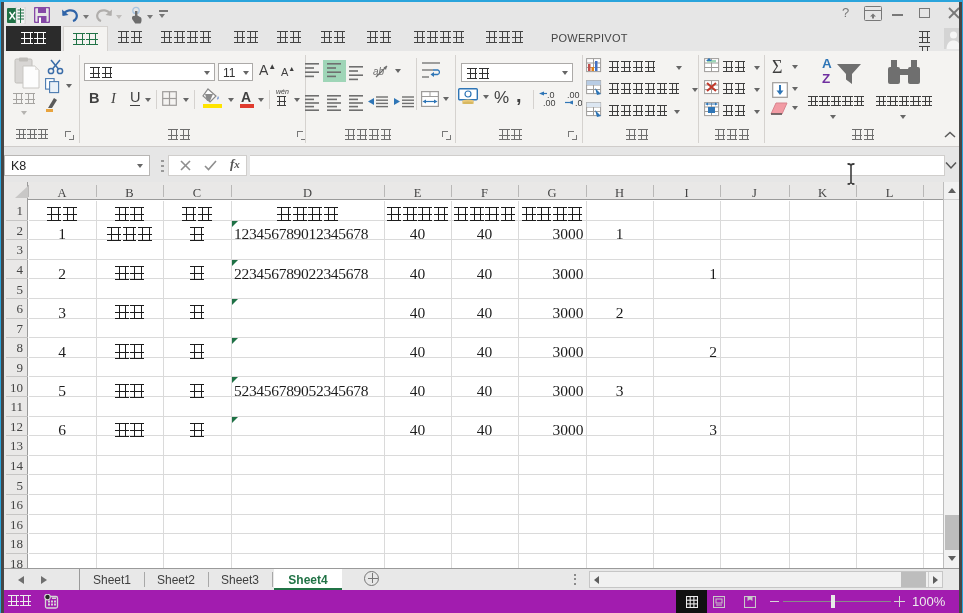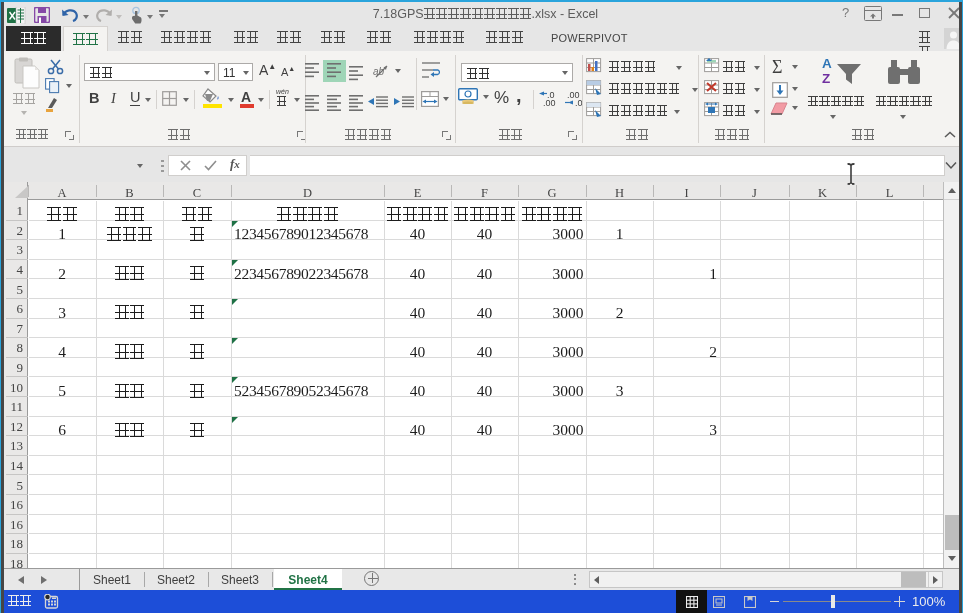--- a/index.html
+++ b/index.html
@@ -66,21 +66,20 @@
       </svg>
 <span class="chev abs" style="left:112px;top:13px;border-top-color:#c0bebc"></span>
 <svg class="abs" style="left:124px;top:4px" width="16" height="18" viewBox="0 0 16 18">
 <circle cx="8" cy="4.5" r="3.2" fill="none" stroke="#a8c4e0" stroke-width="1.3"></circle>
 <path d="M7 5 L7 14 L9.4 14 L9.4 5 Z" fill="#6d6d6d"></path>
 <path d="M5 10 C4 10.5 3.6 12 4.4 13.5 L7.2 17.5 L12.5 17.5 C13.6 16 14 13 13 11.5 L9.4 9.5" fill="#6d6d6d"></path>
       </svg>
 <span class="chev abs" style="left:143px;top:13px;border-top-color:#777"></span>
 <div class="abs" style="left:155px;top:8px;width:9px;height:1.5px;background:#777"></div>
 <span class="chev abs" style="left:155px;top:12px;border-top-color:#777"></span>
-<div class="abs ctr" style="left:300px;top:5px;width:363px;font-size:12.5px;color:#5c5c5c">7.18GPS<span style="font-size:12px"><i class="c"></i><i class="c"></i><i class="c"></i><i class="c"></i><i class="c"></i><i class="c"></i><i class="c"></i><i class="c"></i><i class="c"></i></span>.xlsx - Excel</div>
 <div class="abs" style="left:838px;top:3px;font-size:13px;color:#787878">?</div>
 <svg class="abs" style="left:860px;top:4px" width="18" height="15" viewBox="0 0 18 15">
 <rect x="0.5" y="0.5" width="17" height="14" rx="1" fill="none" stroke="#787878"></rect>
 <line x1="0.5" y1="4.5" x2="17.5" y2="4.5" stroke="#787878"></line>
 <path d="M9 7.5 L12 10.5 L10 10.5 L10 12.5 L8 12.5 L8 10.5 L6 10.5 Z" fill="#787878"></path>
       </svg>
 <div class="abs" style="left:888px;top:12px;width:11px;height:2px;background:#787878"></div>
 <div class="abs" style="left:915px;top:6px;width:11px;height:10px;border:1.5px solid #787878"></div>
 <svg class="abs" style="left:944px;top:5px" width="12" height="12" viewBox="0 0 12 12">
 <g stroke="#787878" stroke-width="1.8">
@@ -374,20 +373,21 @@
 <rect x="13" y="10" width="8" height="6" fill="#6f6f6f"></rect>
       </svg>
       <div class="abs ctr" style="left:862px;top:44px;width:76px;font-size:11.5px;color:#3f3f3f"><i class="c"></i><i class="c"></i><i class="c"></i><i class="c"></i><i class="c"></i></div>
       <span class="chev abs" style="left:896px;top:64px"></span>
       <div class="glabel" style="left:836px;top:77px;width:46px"><i class="c"></i><i class="c"></i></div>
       <svg class="abs" style="left:940px;top:80px" width="12" height="10" viewBox="0 0 12 10">
 <path d="M1 6 L6 1.5 L11 6" fill="none" stroke="#5a5a5a" stroke-width="1.5"></path>
       </svg>
 </div>
 <div class="abs" style="left:4px;top:148px;width:955px;height:34px;background:#e6e6e6">
+<div class="abs" style="left:0px;top:7px;width:146px;height:21px;background:#fff;border:1px solid #b8b6b4;font-size:12.5px;color:#222;padding:3px 0 0 6px">K8</div>
 <span class="chev abs" style="left:133px;top:16px"></span>
 <div class="abs" style="left:157px;top:12px;width:3px;height:12px;background:linear-gradient(#999 2px,transparent 2px,transparent 5px,#999 5px,#999 7px,transparent 7px,transparent 10px,#999 10px)"></div>
 <div class="abs" style="left:164px;top:7px;width:79px;height:21px;background:#fff;border:1px solid #d0cecc"></div>
 <svg class="abs" style="left:176px;top:12px" width="11" height="11" viewBox="0 0 11 11">
 <g stroke="#8e8e8e" stroke-width="1.6">
           <line x1="1" y1="1" x2="10" y2="10"></line>
           <line x1="10" y1="1" x2="1" y2="10"></line>
         </g>
       </svg>
 <svg class="abs" style="left:200px;top:12px" width="13" height="11" viewBox="0 0 13 11">
@@ -585,21 +585,21 @@
 <div class="abs" style="left:360px;top:2px;width:15px;height:15px;border:1px solid #767676;border-radius:50%"></div>
 <div class="abs" style="left:363.5px;top:8.6px;width:10px;height:1.4px;background:#767676"></div>
 <div class="abs" style="left:367.8px;top:4.4px;width:1.4px;height:10px;background:#767676"></div>
 <div class="abs" style="left:570px;top:5px;width:2px;height:11px;background:linear-gradient(#8a8a8a 2px,transparent 2px,transparent 4.5px,#8a8a8a 4.5px,#8a8a8a 6.5px,transparent 6.5px,transparent 9px,#8a8a8a 9px)"></div>
 <div class="abs" style="left:585px;top:2px;width:354px;height:17px;background:#f1f1f1;border:1px solid #c6c6c6"></div>
 <div class="abs" style="left:590px;top:7px;width:0;height:0;border-top:4px solid transparent;border-bottom:4px solid transparent;border-right:5px solid #5e5e5e"></div>
 <div class="abs" style="left:897px;top:3px;width:25px;height:15px;background:#bdbdbd"></div>
 <div class="abs" style="left:924px;top:3px;width:14px;height:15px;background:#f1f1f1;border-left:1px solid #d0d0d0"></div>
 <div class="abs" style="left:929px;top:7px;width:0;height:0;border-top:4px solid transparent;border-bottom:4px solid transparent;border-left:5px solid #5e5e5e"></div>
 </div>
-<div class="abs" style="left:4px;top:590px;width:955px;height:23px;background:#1d4ed8;color:#e3e3e3">
+<div class="abs" style="left:4px;top:590px;width:955px;height:23px;background:#a21caf;color:#e3e3e3">
 <div class="abs" style="left:3px;top:4px;font-size:12.5px;color:#ececec"><i class="c"></i><i class="c"></i></div>
 <svg class="abs" style="left:40px;top:4px" width="15" height="15" viewBox="0 0 15 15">
 <rect x="1.5" y="2.5" width="12" height="11.5" rx="1.5" fill="none" stroke="#d6d6d6" stroke-width="1.3"></rect>
 <circle cx="3.5" cy="3" r="2.8" fill="#262626" stroke="#d6d6d6" stroke-width="1.2"></circle>
 <g fill="#d6d6d6">
           <rect x="4" y="6.5" width="2" height="2"></rect>
           <rect x="7" y="6.5" width="2" height="2"></rect>
           <rect x="10" y="6.5" width="2" height="2"></rect>
 <rect x="4" y="9.5" width="2" height="2"></rect>
           <rect x="7" y="9.5" width="2" height="2"></rect>

